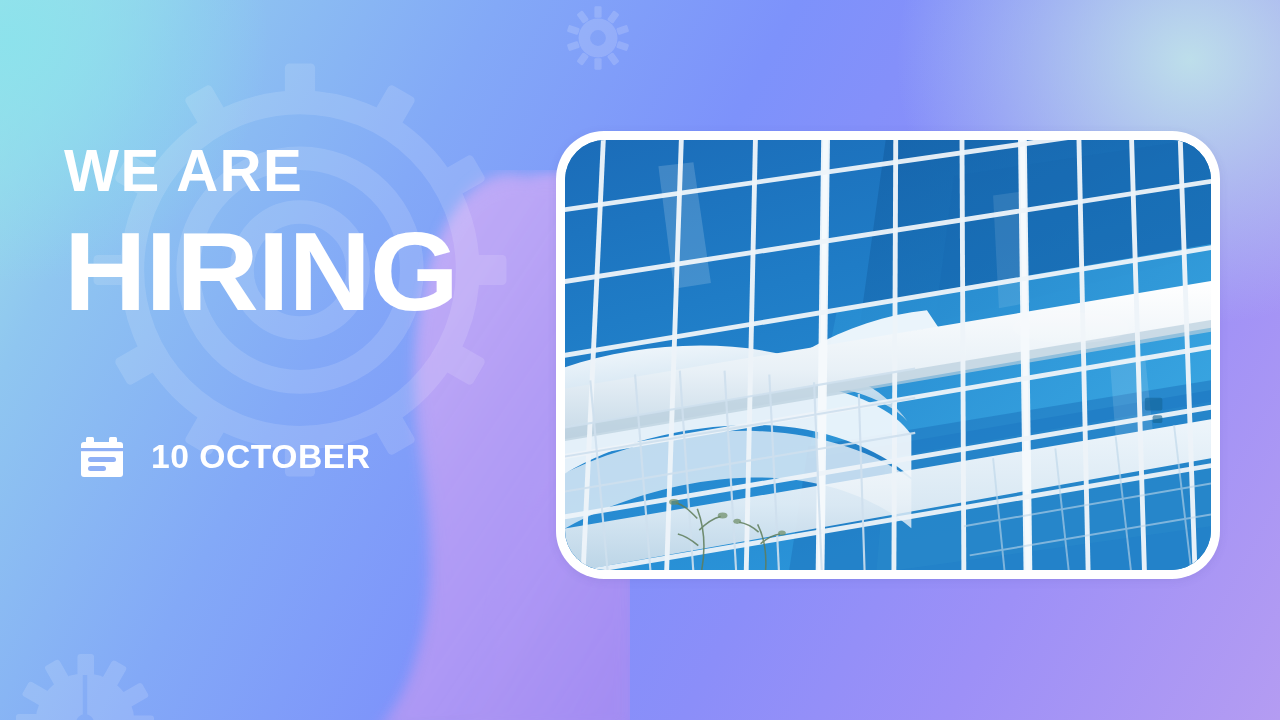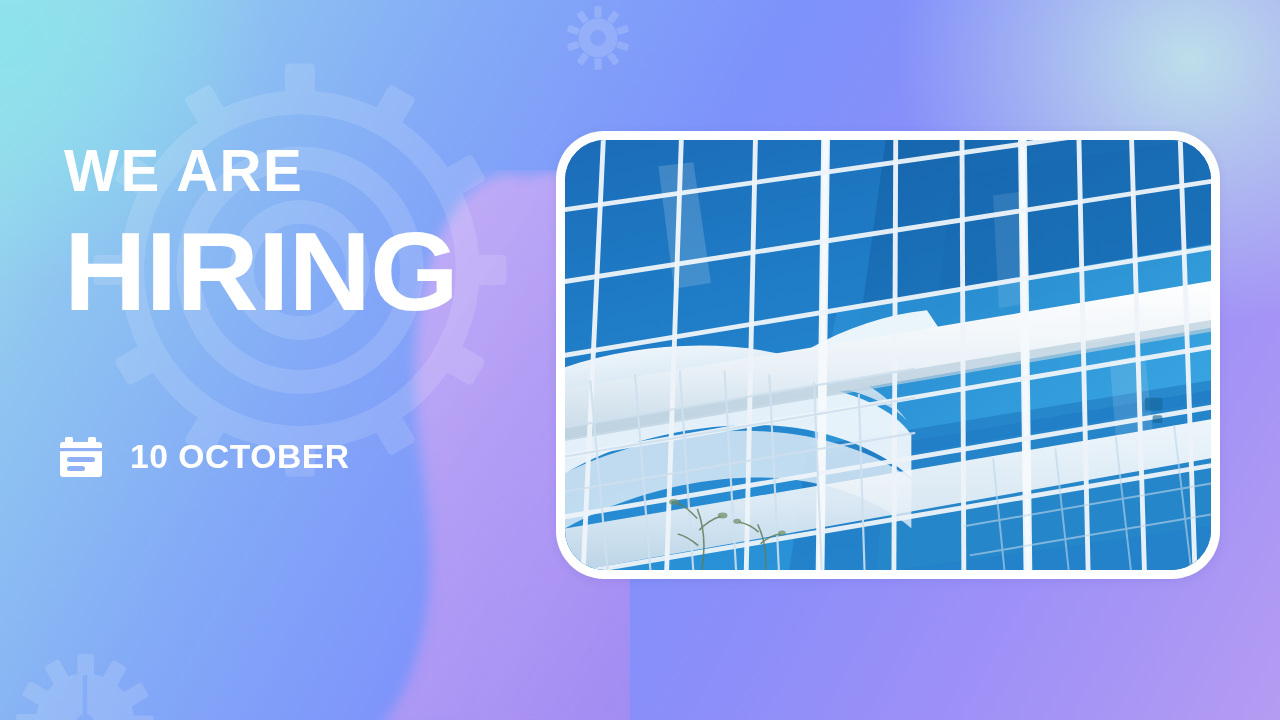--- a/index.html
+++ b/index.html
@@ -65,21 +65,21 @@
     letter-spacing: -1px;
     margin-top: 18px;
     transform: scaleX(1.02);
     transform-origin: left center;
     white-space: nowrap;
   }
 
   
   .info-list {
     position: absolute;
-    left: 58px;
+    left: 79px;
     top: 428px;
     z-index: 5;
   }
   .info-row {
     display: flex;
     align-items: center;
     height: 58px;
   }
   .info-row + .info-row { margin-top: 10px; }
   .info-icon {

